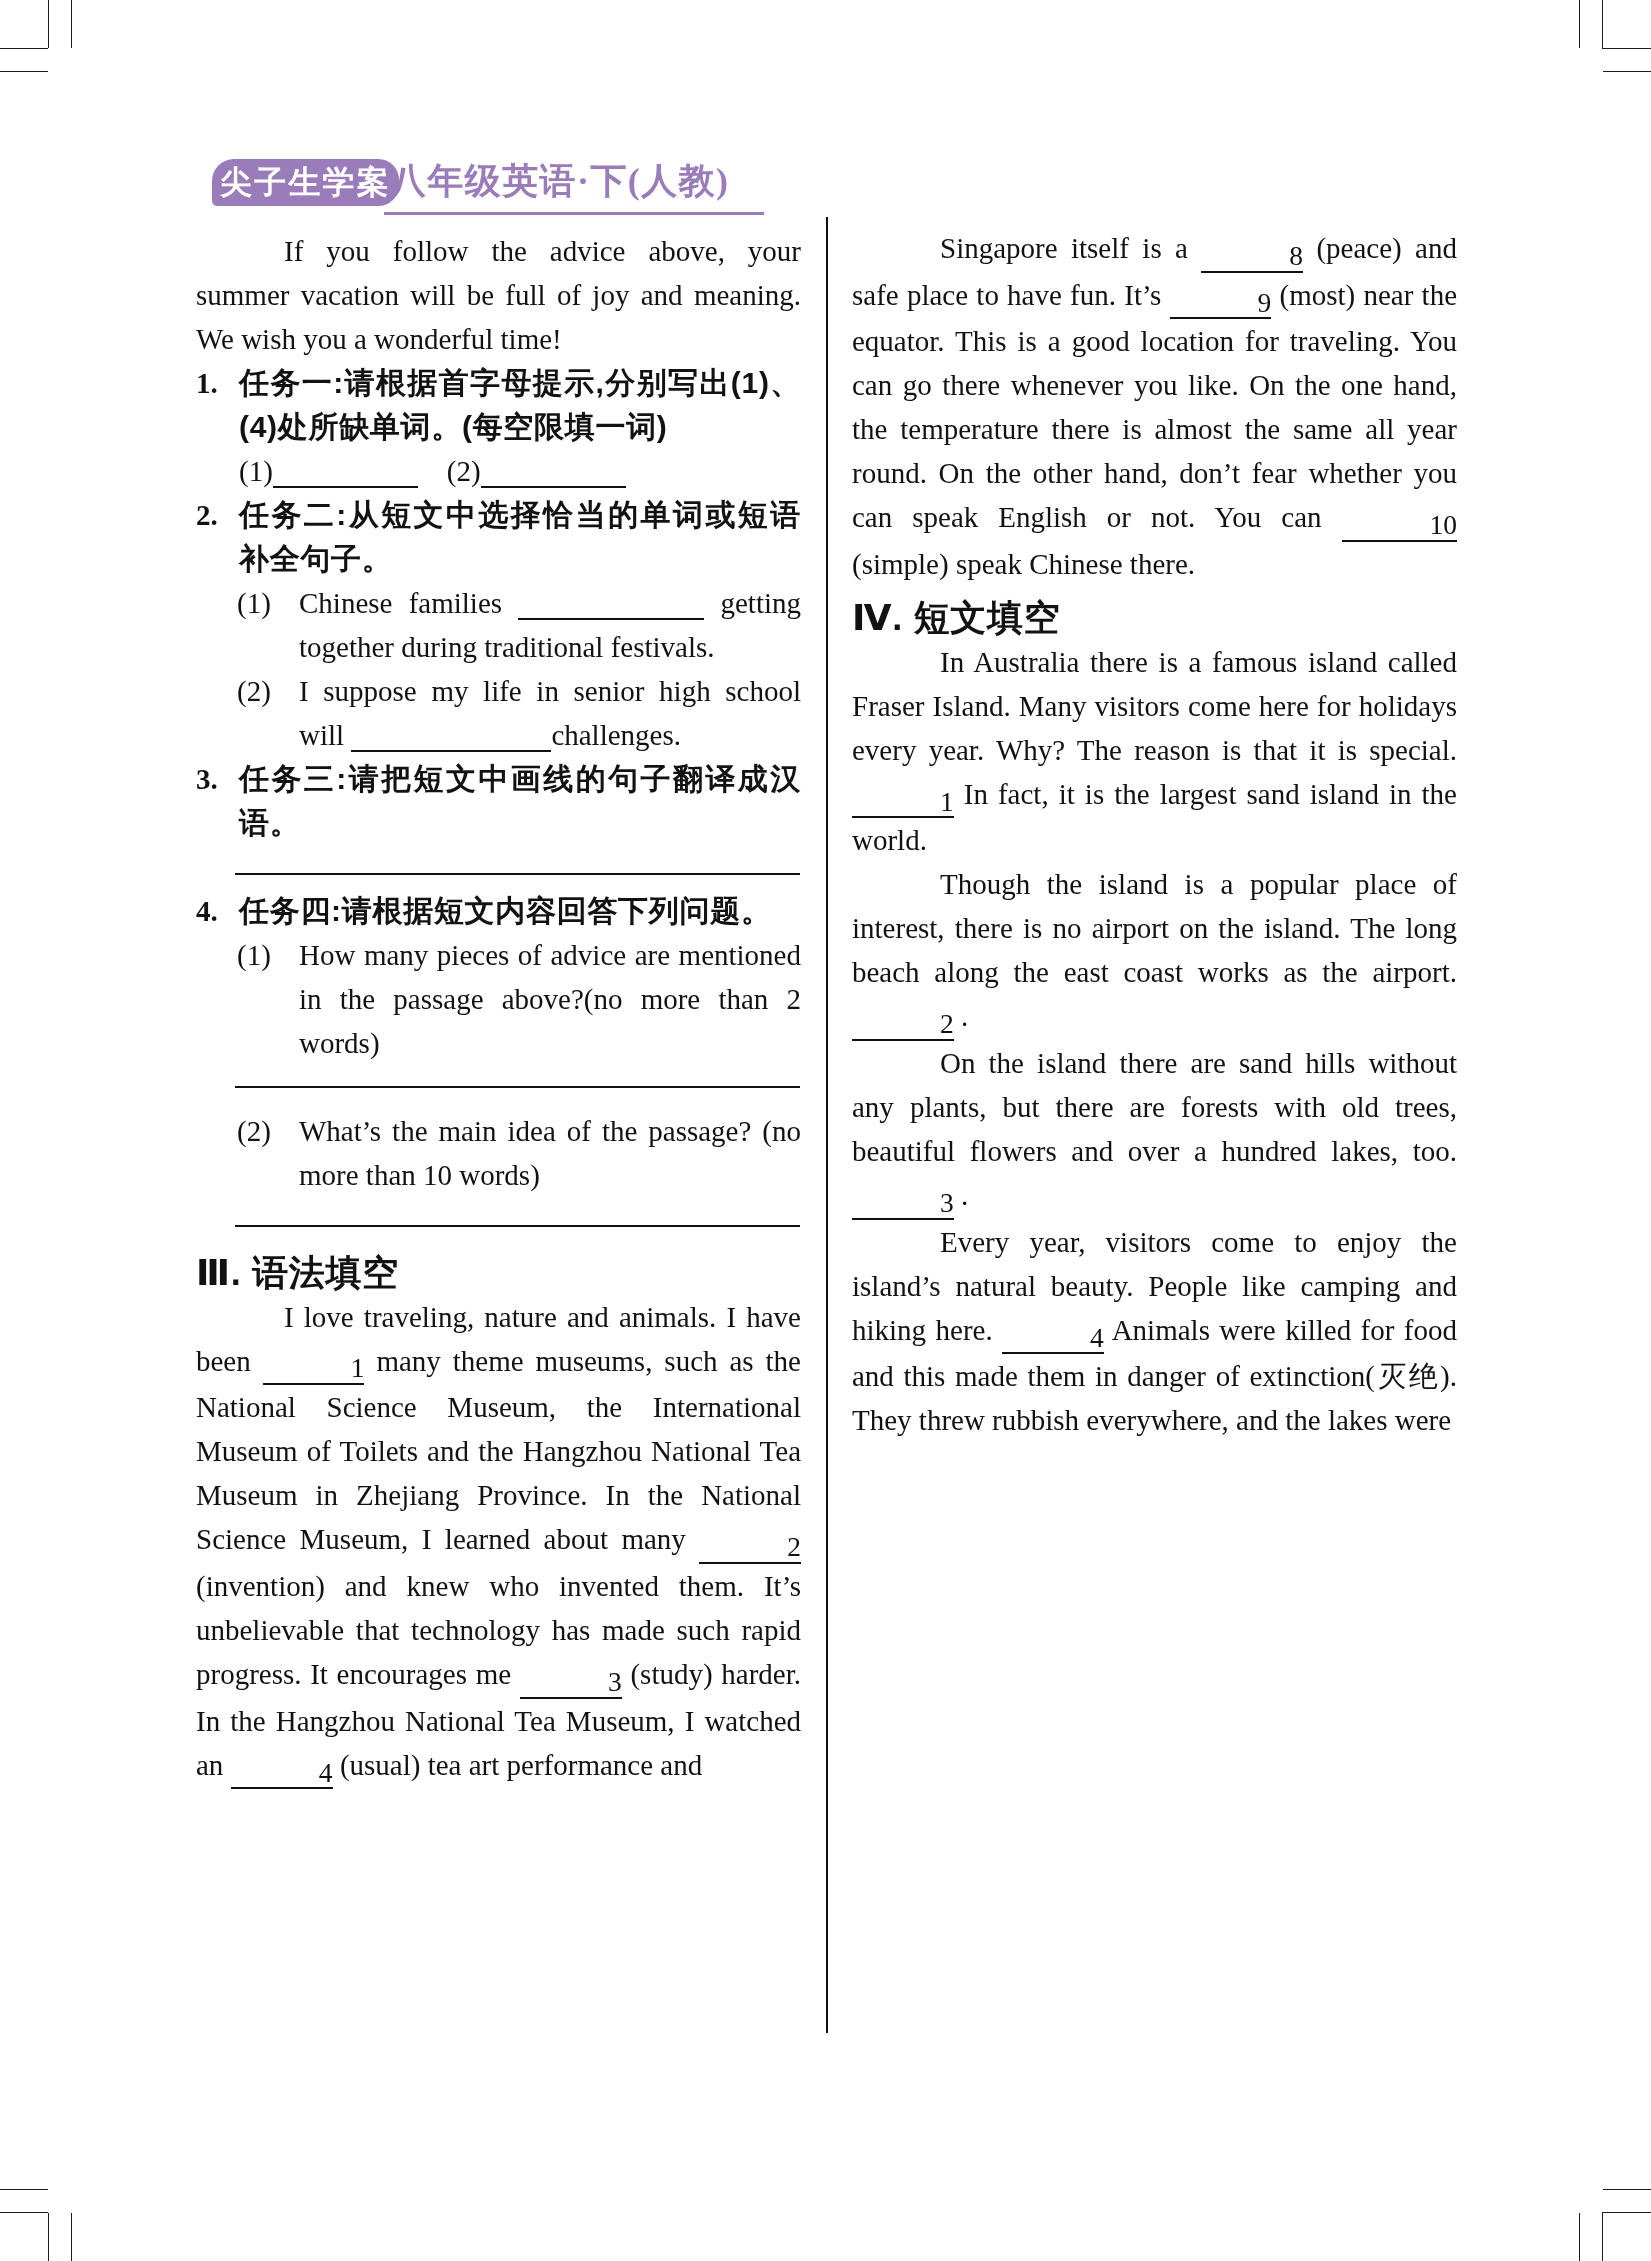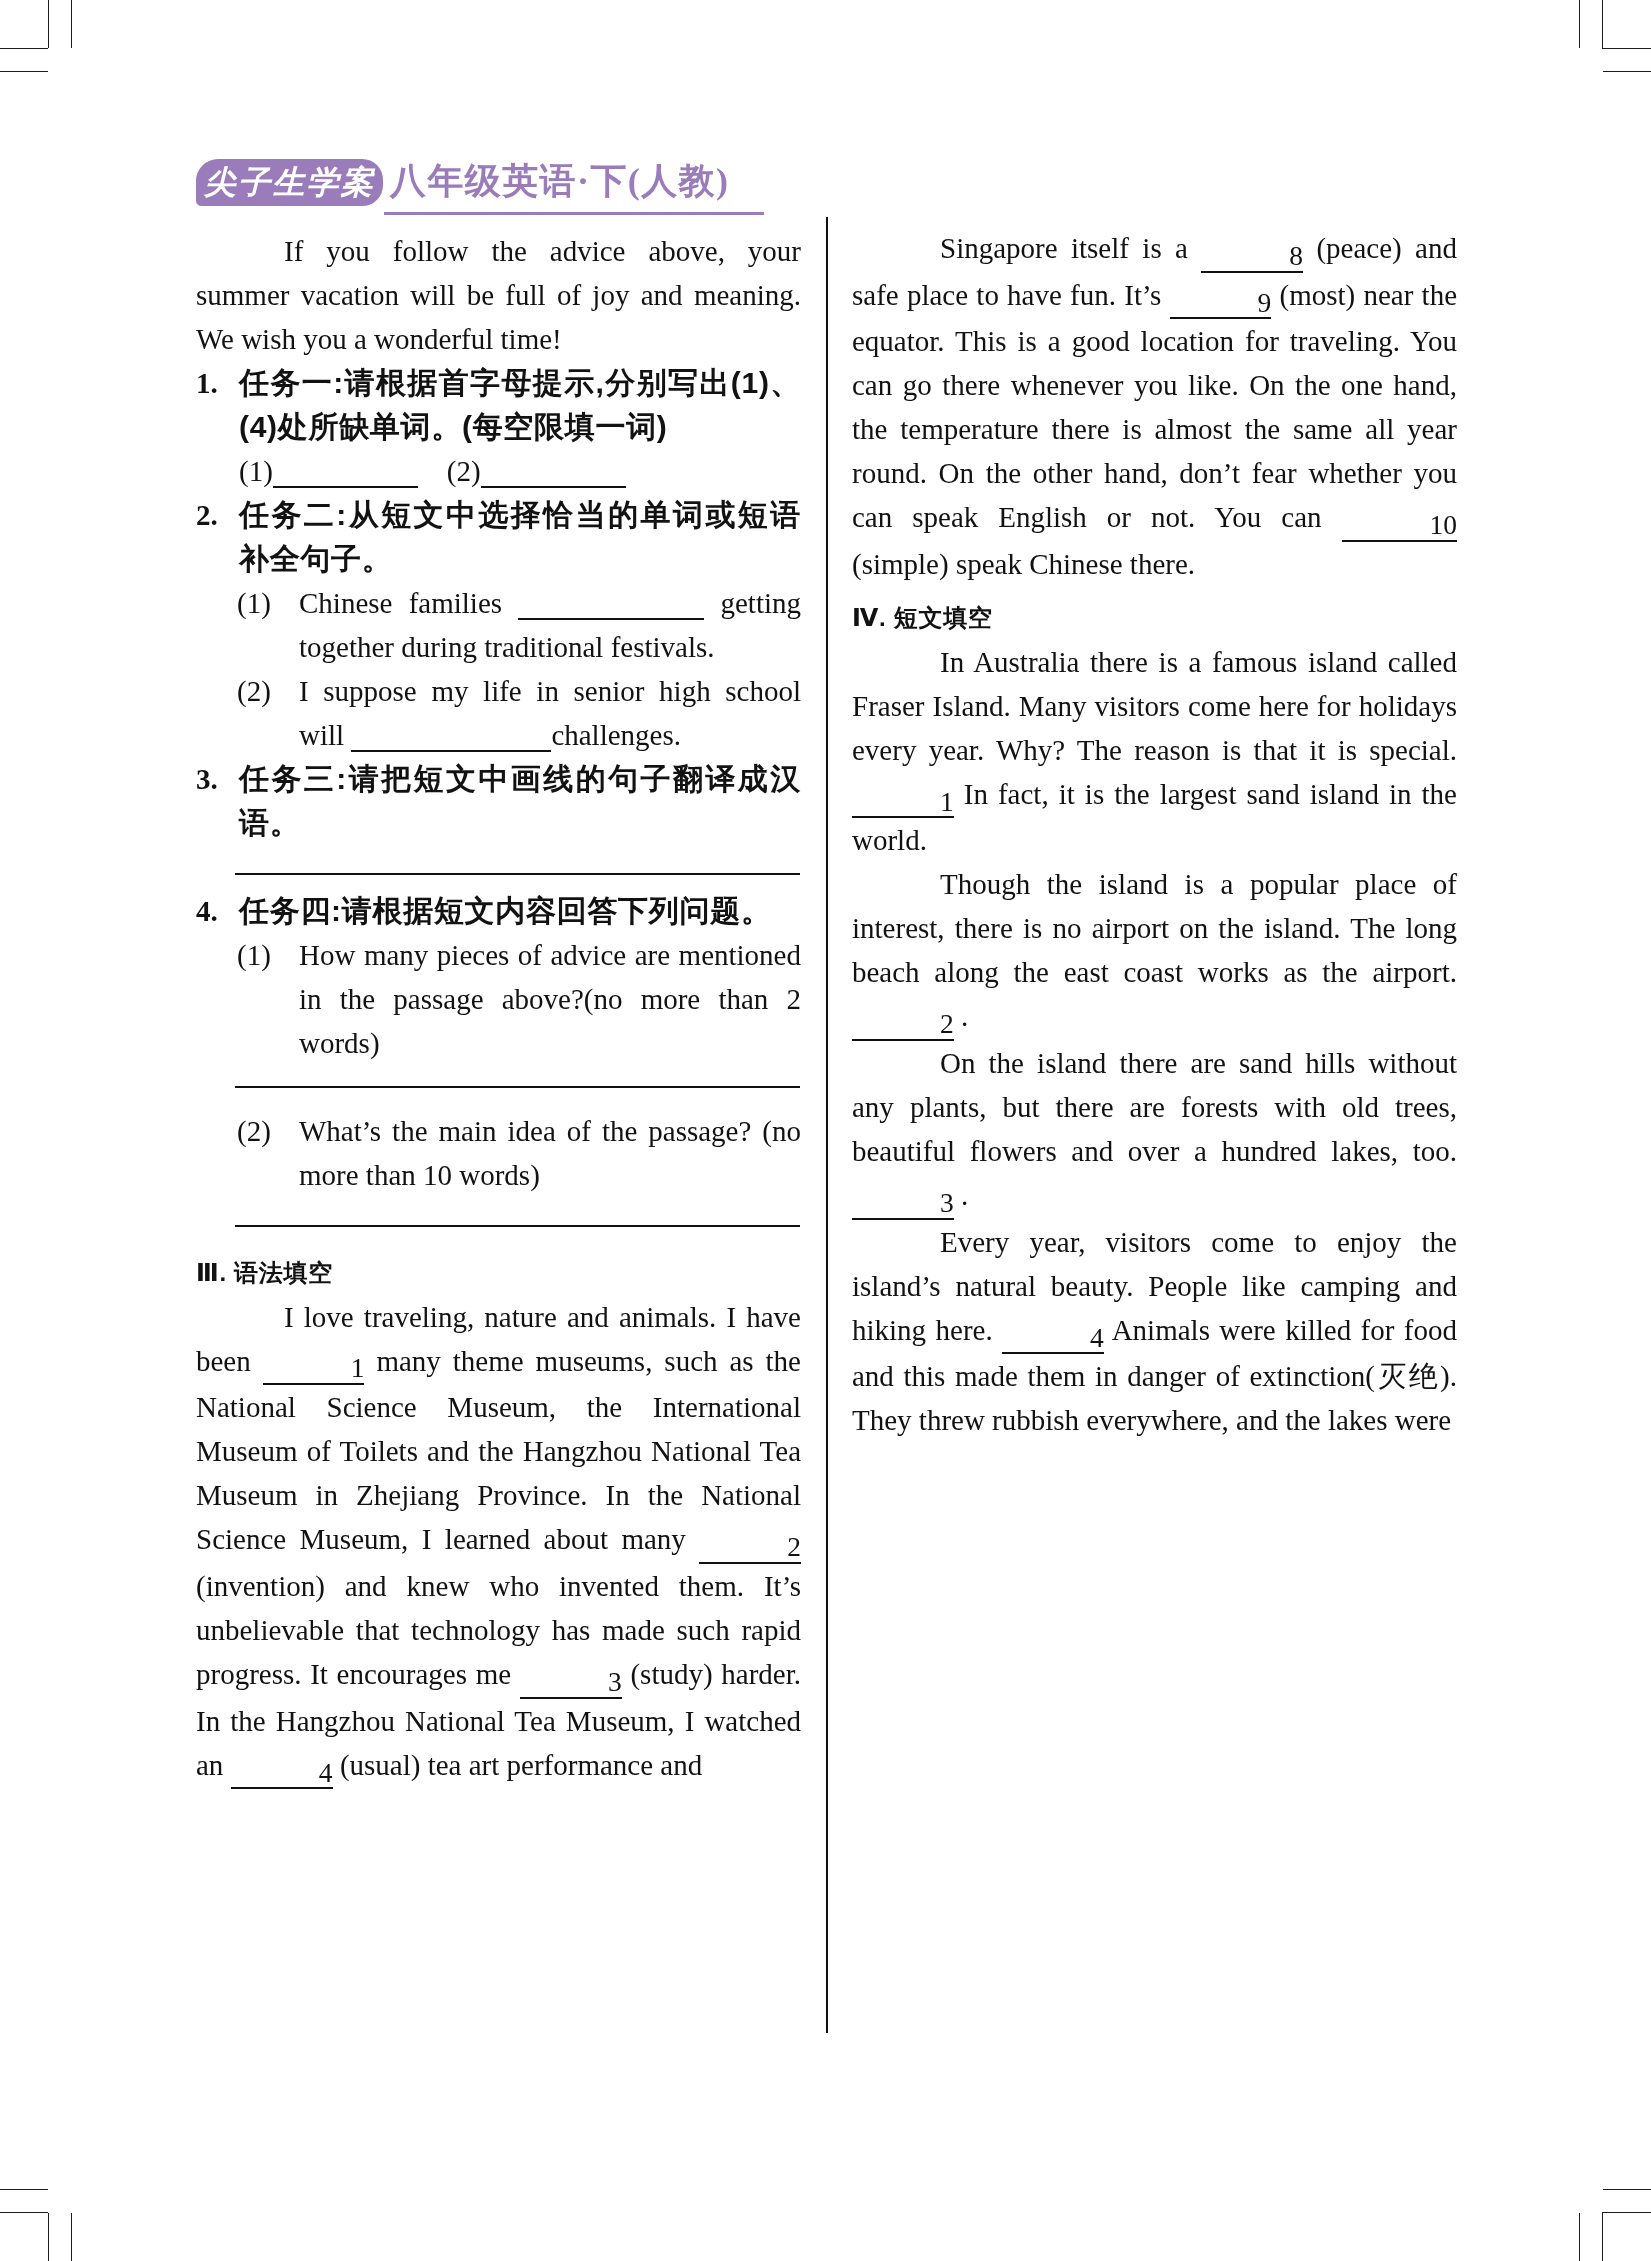--- a/index.html
+++ b/index.html
@@ -5,23 +5,23 @@
   html,body { margin:0; padding:0; background:#ffffff; }
   .page {
     position:relative; width:1651px; height:2261px; background:#fff;
     font-family:"Liberation Serif","DejaVu Serif",serif; color:#121212;
     overflow:hidden;
   }
   
   .cm { position:absolute; background:#1c1c1c; }
   
   .badge {
-    position:absolute; left:196px; top:159px; width:187px; height:47px;
+    position:absolute; left:212px; top:159px; width:187px; height:47px;
     background:var(--brand,#9a7cbb); border-radius:22px 20.7px 20.7px 5.5px;
-    display:flex; align-items:center; justify-content:center;font-style:italic;
+    display:flex; align-items:center; justify-content:center;
   }
   .badge-text {
     color:#fff; font-weight:bold; font-size:32px; letter-spacing:2.1px;
     font-family:"Liberation Sans","DejaVu Sans",sans-serif;
   }
   .series {
     position:absolute; left:390px; top:161px; font-size:36px; line-height:41px;
     color:var(--brand,#9a7cbb); font-weight:600; letter-spacing:1.4px;
     font-family:"Liberation Serif","DejaVu Serif",serif;
   }
@@ -53,21 +53,21 @@
   }
   
   .ansline { height:44px; position:relative; }
   .ansline::after {
     content:""; position:absolute; left:39px; right:1.4px; top:27.5px;
     border-top:2.8px solid #111;
   }
   .ansline.tight::after { top:20.7px; }
   
   .sec {
-    margin:9.6px 0 0 0; font-size:24px; line-height:44px; font-weight:bold;
+    margin:9.6px 0 0 0; font-size:36px; line-height:44px; font-weight:bold;
     letter-spacing:0.7px; text-align:left;
     font-family:"Liberation Sans","DejaVu Sans",sans-serif;
   }
 </style>
 </head>
 <body>
 
 <div class="page">
 
   <div>

